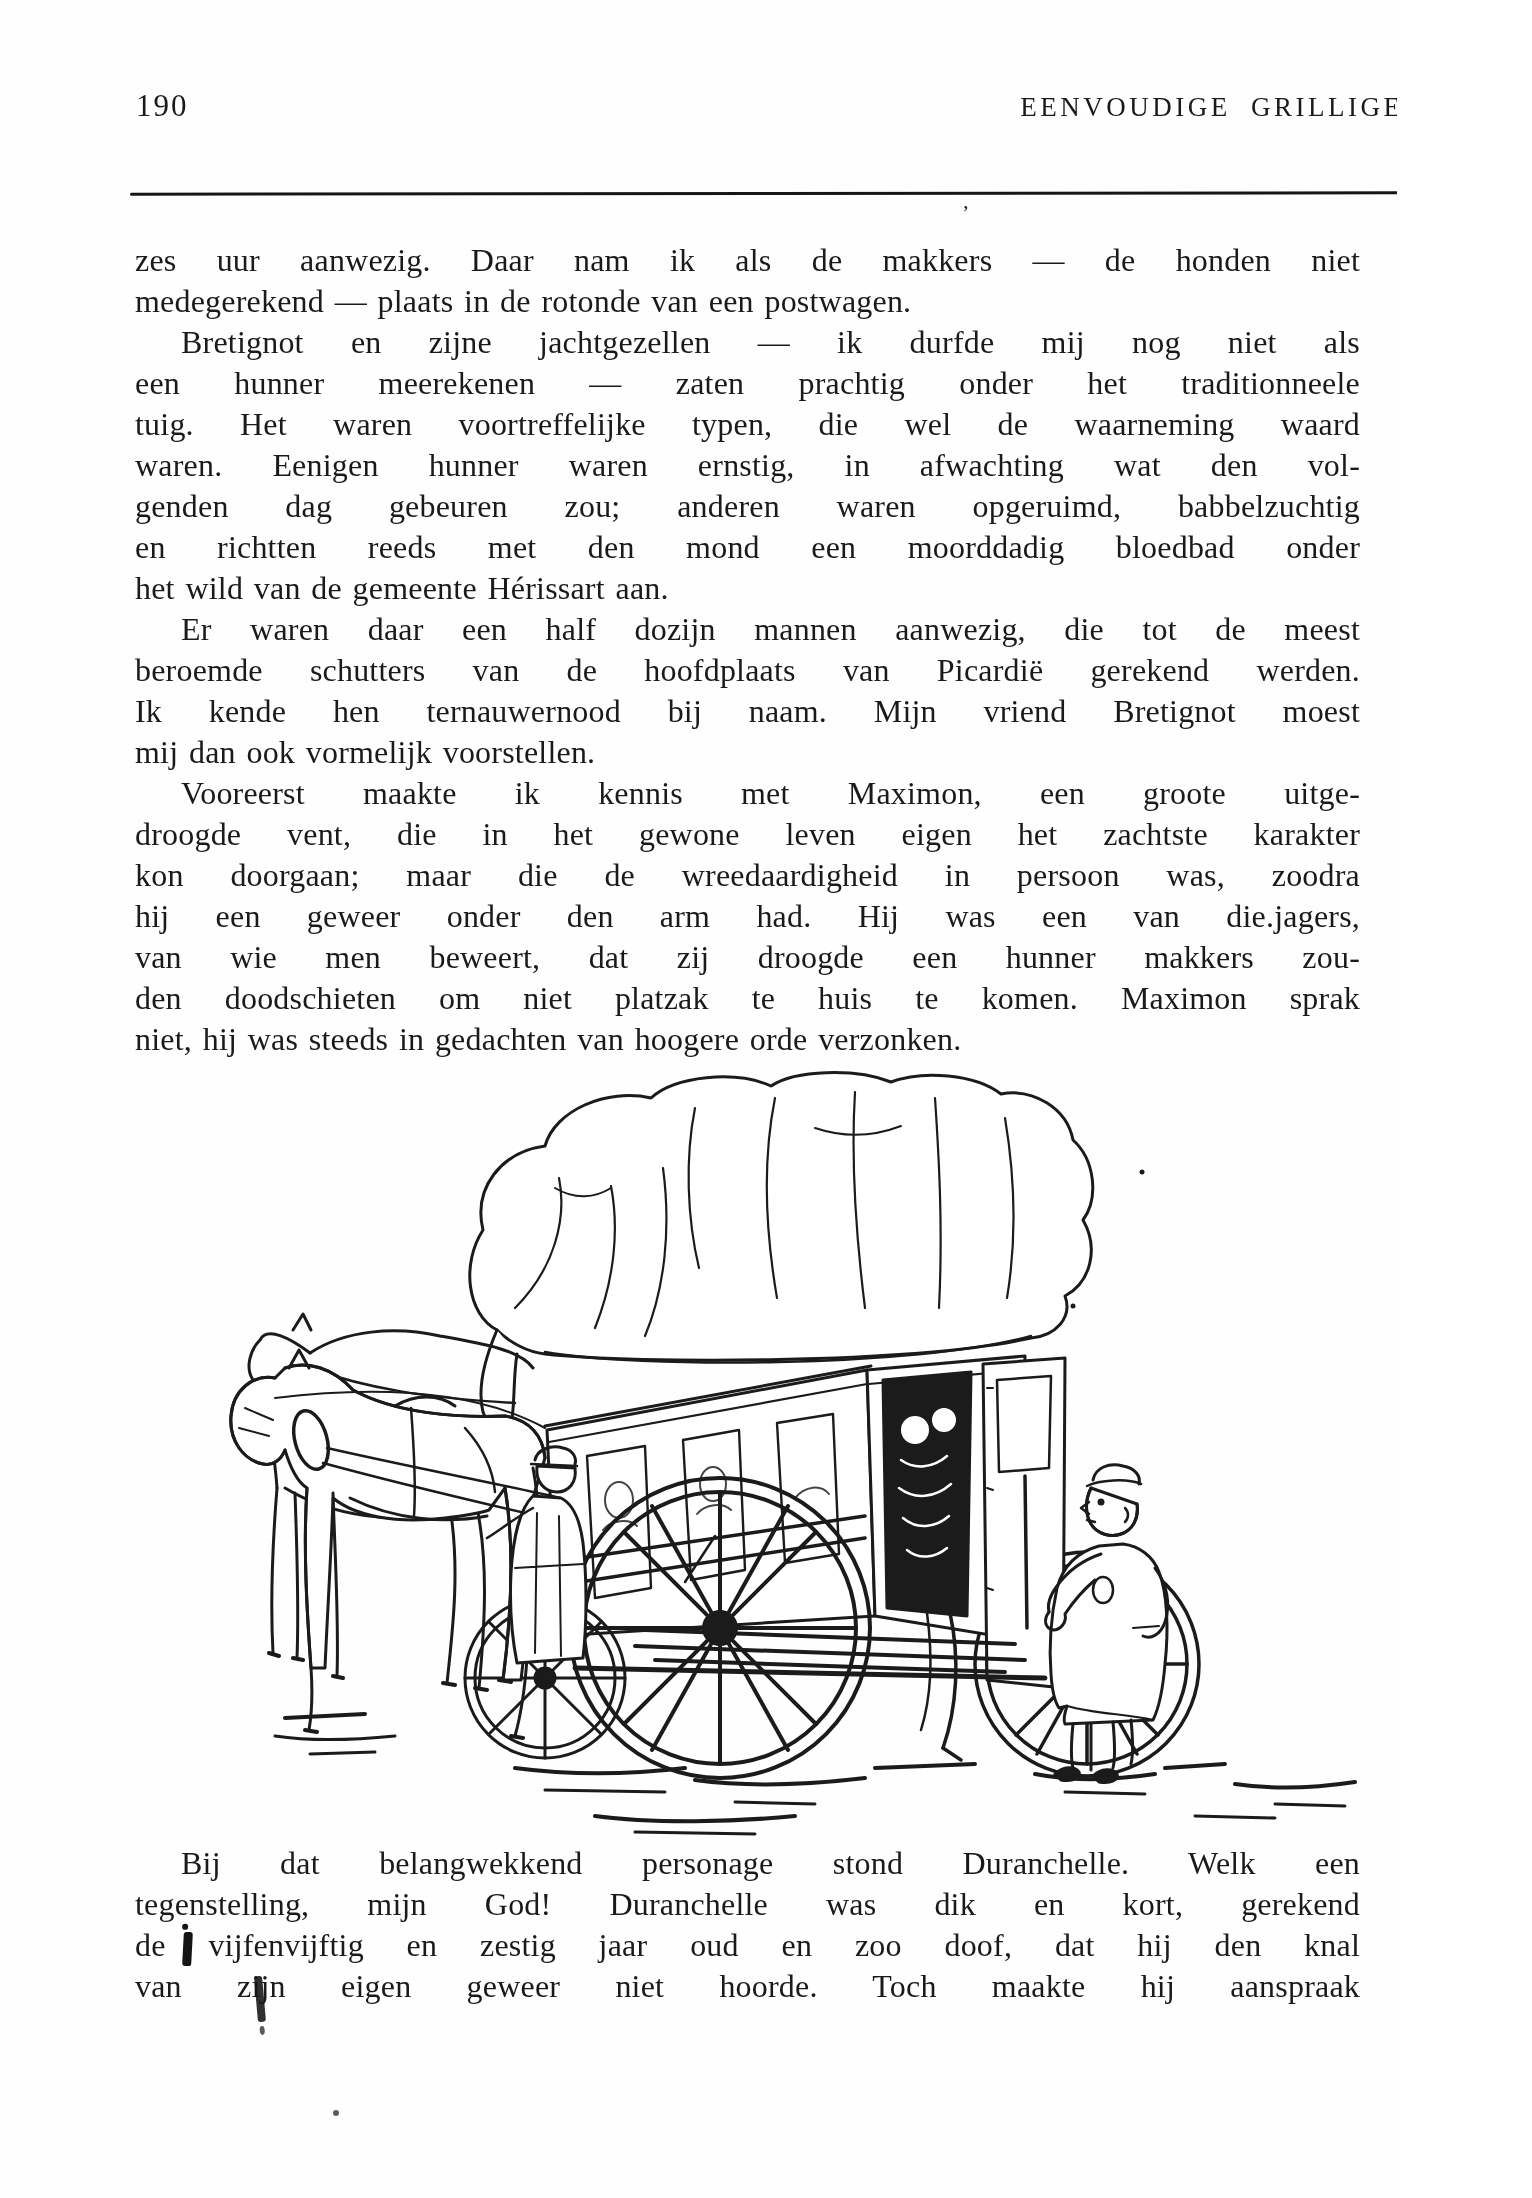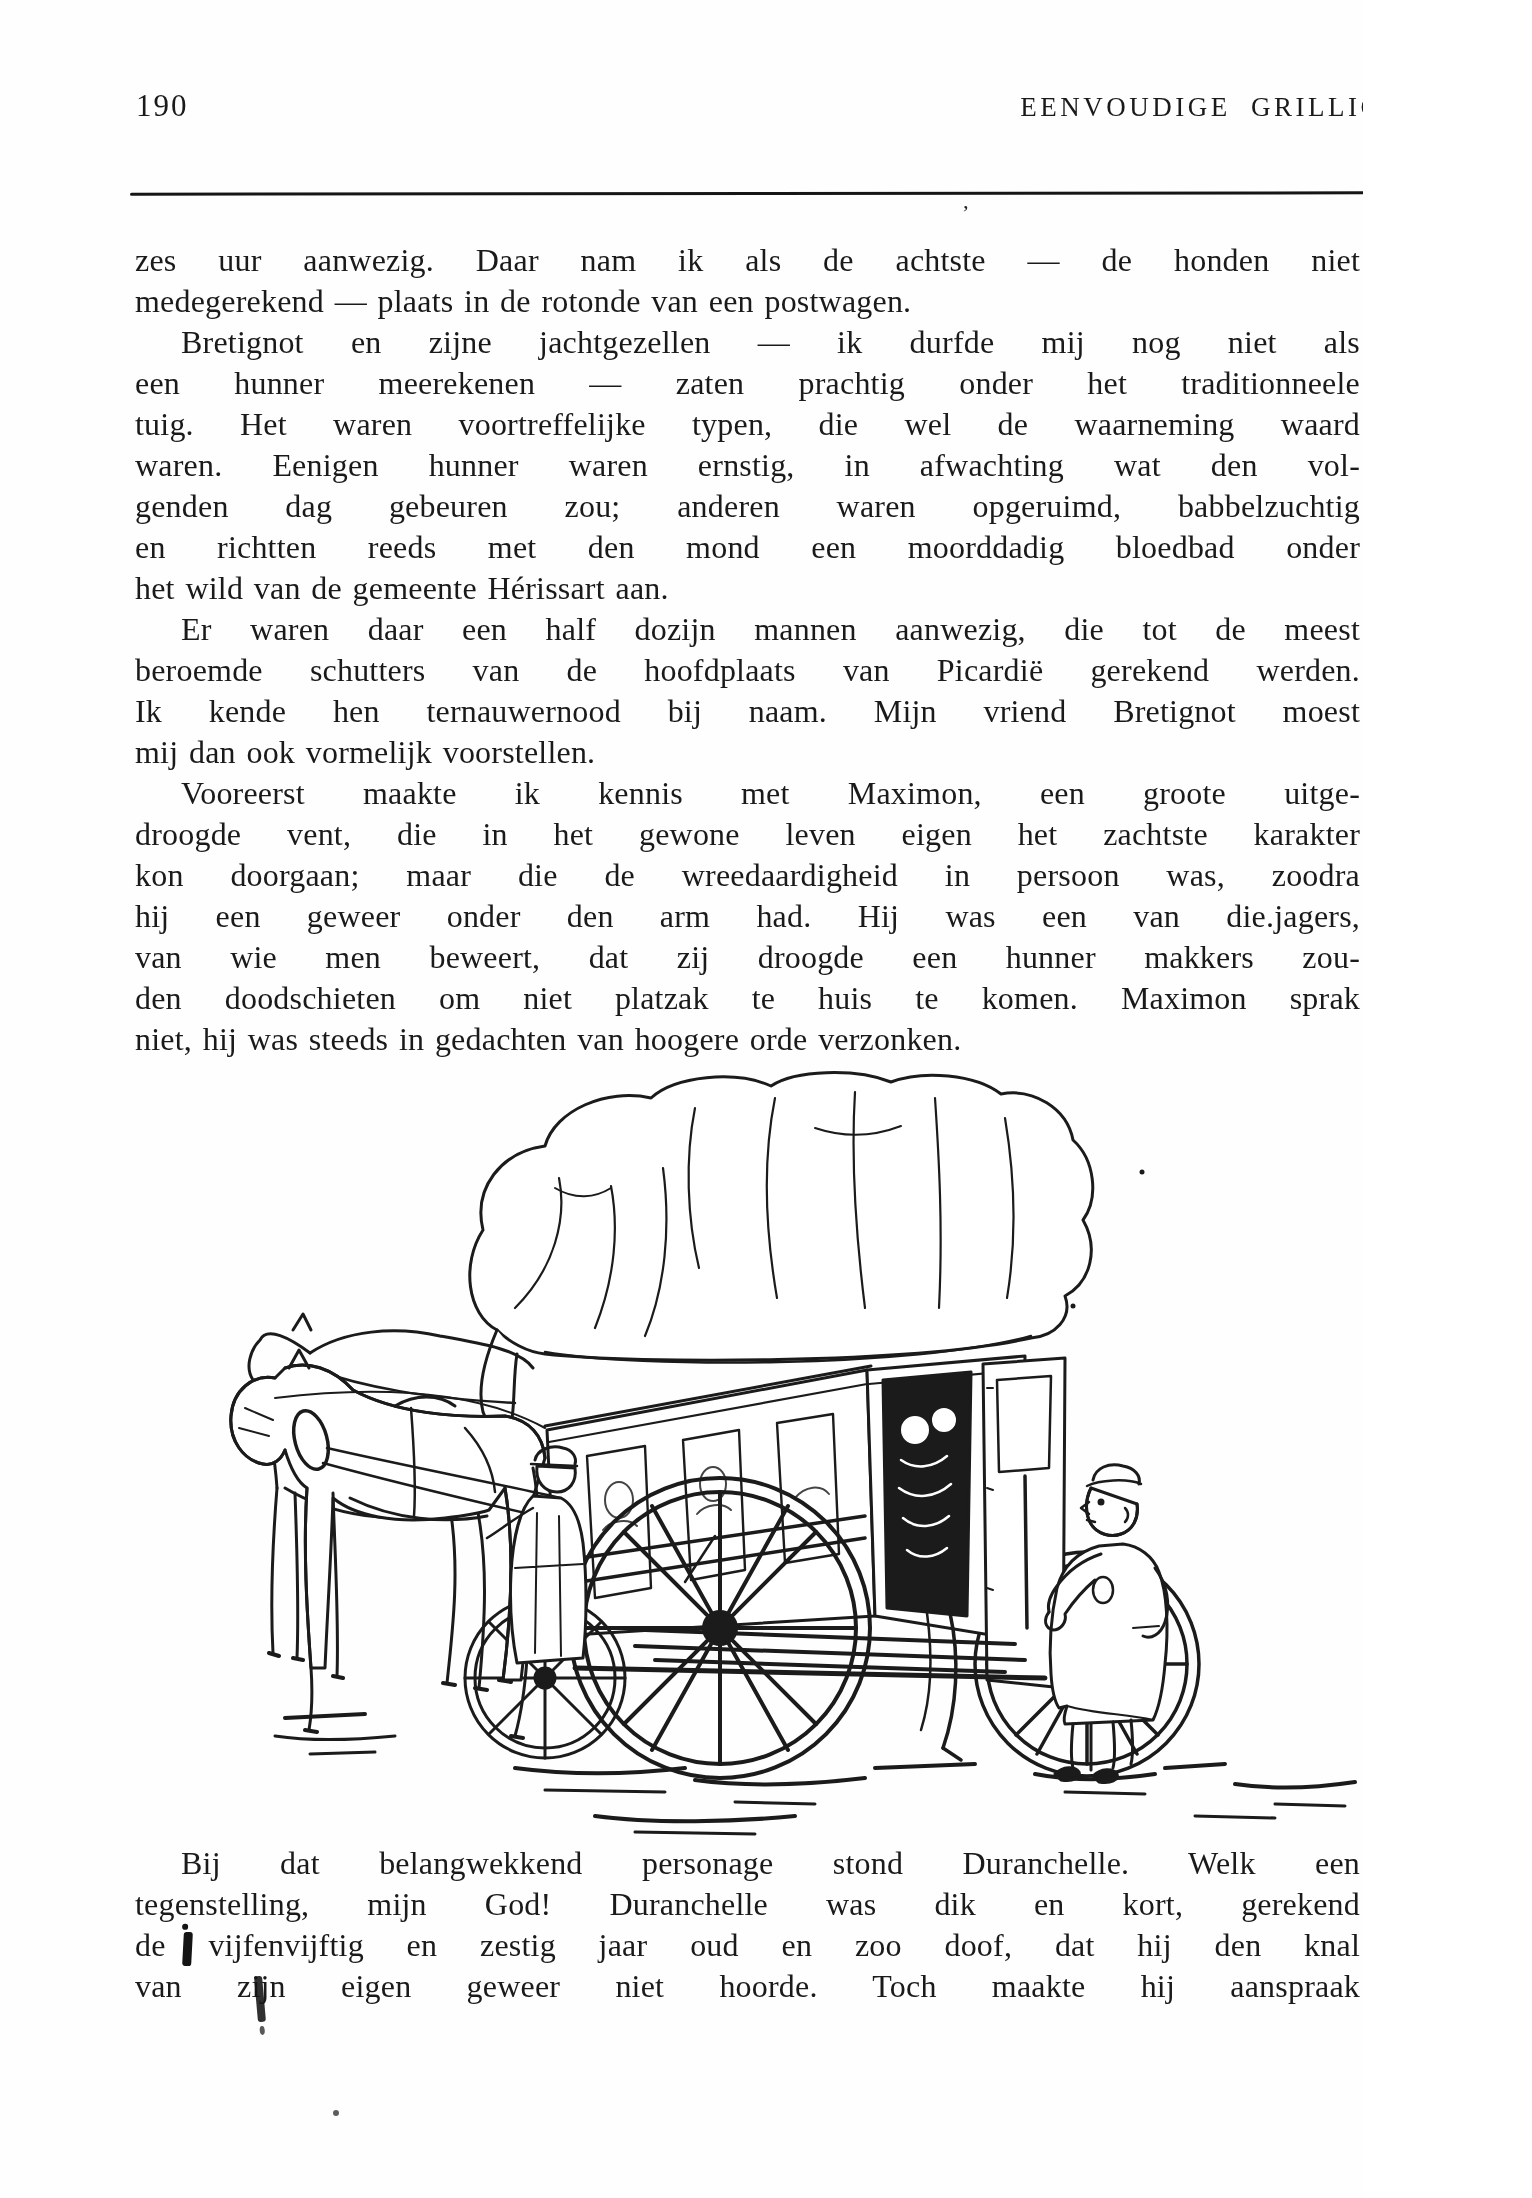--- a/index.html
+++ b/index.html
@@ -3,20 +3,21 @@
 <meta charset="utf-8">
 <style>
   html,body{margin:0;padding:0;}
   .page{
     position:relative;
     width:1363px;height:2198px;
     background:#fefefe;
     font-family:"Liberation Serif","DejaVu Serif",serif;
     color:#1a1a1a;
     overflow:hidden;
+    padding-left:34px;
   }
   
   .page-number{
     position:absolute;left:136px;top:88px;
     font-size:31px;letter-spacing:2px;
   }
   .running-title{
     position:absolute;left:0;top:92px;width:1532px;
     text-align:right;
     font-size:27px;letter-spacing:3.5px;word-spacing:10px;
@@ -66,21 +67,21 @@
 
 <div class="page">
 
   <span class="page-number">190</span>
   <span class="running-title">EENVOUDIGE GRILLIGE INVAL.</span>
   <div class="header-rule"></div>
   <span class="rule-nick">’</span>
 
   <main class="text-block top">
       <div class="paragraph">
-        <div class="line">zes uur aanwezig. Daar nam ik als de achtste — de honden niet</div>
+        <div class="line">zes uur aanwezig. Daar nam ik als de makkers — de honden niet</div>
         <div class="line no-fill">medegerekend — plaats in de rotonde van een postwagen.</div>
       </div>
       <div class="paragraph">
         <div class="line indent">Bretignot en zijne jachtgezellen — ik durfde mij nog niet als</div>
         <div class="line">een hunner meerekenen — zaten prachtig onder het traditionneele</div>
         <div class="line">tuig. Het waren voortreffelijke typen, die wel de waarneming waard</div>
         <div class="line">waren. Eenigen hunner waren ernstig, in afwachting wat den vol-</div>
         <div class="line">genden dag gebeuren zou; anderen waren opgeruimd, babbelzuchtig</div>
         <div class="line">en richtten reeds met den mond een moorddadig bloedbad onder</div>
         <div class="line no-fill">het wild van de gemeente Hérissart aan.</div>

